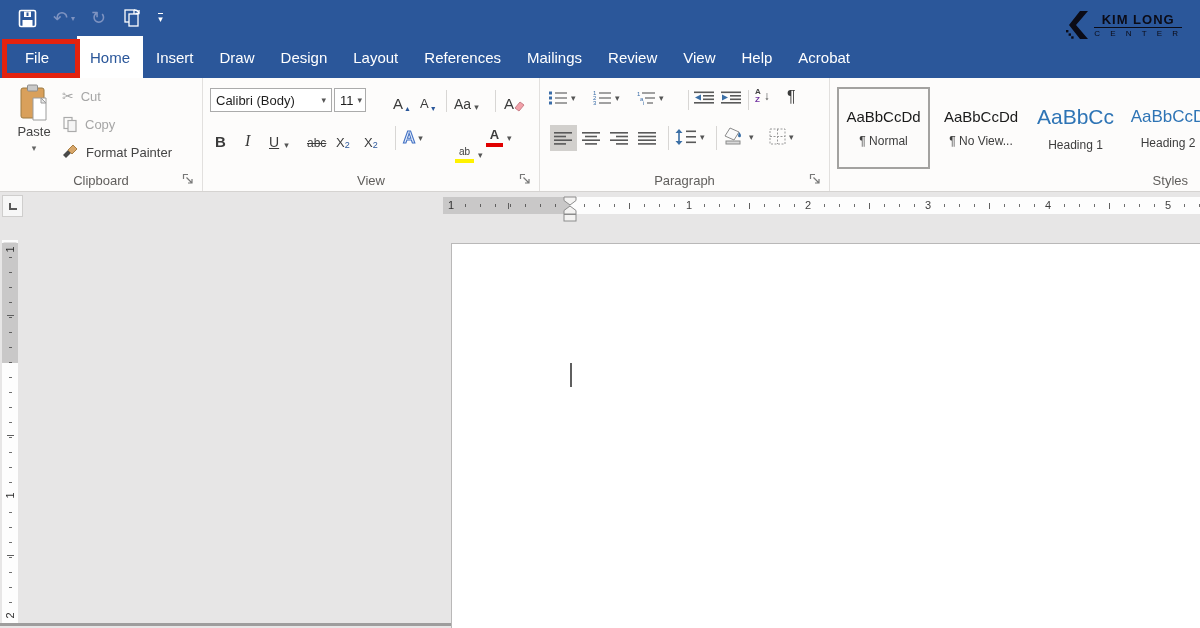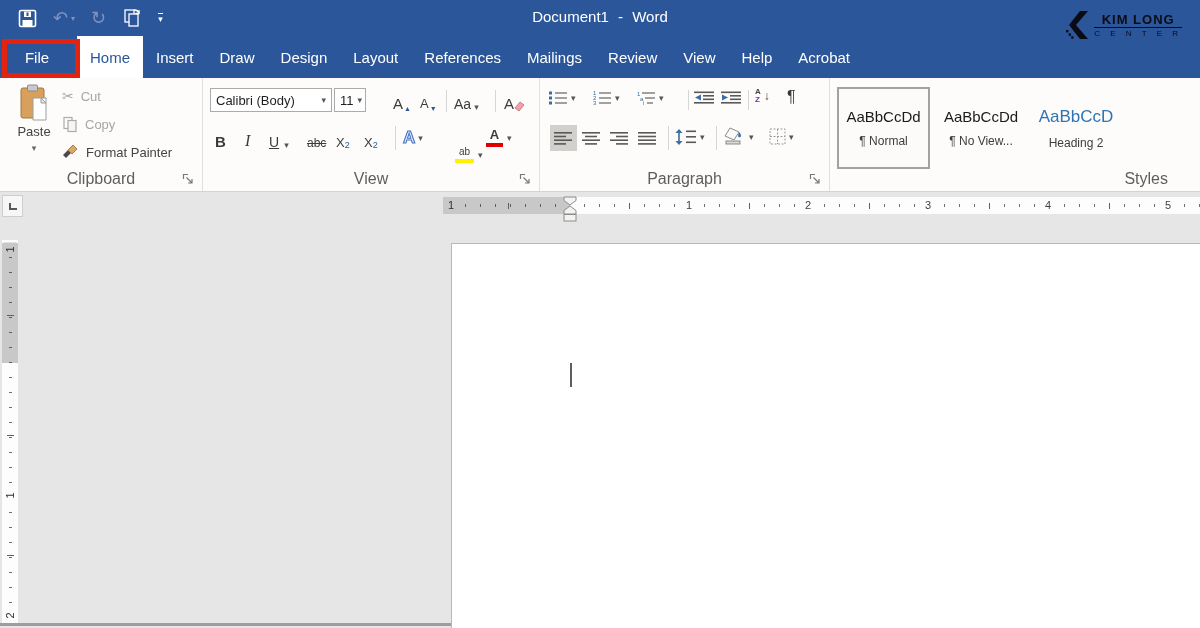--- a/index.html
+++ b/index.html
@@ -27,21 +27,21 @@
   .tabrow { position:absolute; left:0; top:36px; width:1200px; height:42px; background:#2B579A; display:flex; align-items:stretch; }
   .tab { color:#fff; font-size:15px; padding:0 8px; margin:12px 5px; display:flex; align-items:center; cursor:default; }
   .tab.file { width:70px; justify-content:center; margin-left:2px; padding:0; }
   .tab.active { background:#fff; color:#2B579A; margin:0; padding:0 13px; }
   .red-box { position:absolute; left:2px; top:3px; width:78px; height:39px; border:5px solid #E3220F; z-index:20; pointer-events:none; }
   .tellme { position:absolute; left:872px; top:0; height:42px; display:flex; align-items:center; gap:11px; color:#fff; font-size:15px; }
 
   
   .ribbon { position:absolute; left:0; top:78px; width:1200px; height:114px; background:#FDFCFB; border-bottom:1px solid #D5D3D1; }
   .group { position:absolute; top:0; height:113px; border-right:1px solid #E2E0DE; }
-  .grp-label { position:absolute; bottom:3px; left:0; right:0; text-align:center; font-size:16px; color:#605E5C; }
+  .grp-label { position:absolute; bottom:3px; left:0; right:0; text-align:center; font-size:13px; color:#605E5C; }
   .launcher { position:absolute; bottom:4px; right:6px; width:14px; height:14px; }
   .g-clip { left:0; width:203px; }
   .g-font { left:203px; width:337px; }
   .g-para { left:540px; width:290px; }
   .g-styles { left:830px; width:370px; border-right:none; }
 
   
   .paste-btn { position:absolute; left:8px; top:6px; width:52px; height:92px; display:flex; flex-direction:column; align-items:center; }
   .paste-btn .lbl { font-size:13px; color:#444; margin-top:2px; }
   .paste-btn .caret { font-size:9px; color:#666; margin-top:4px; }
@@ -150,21 +150,20 @@
           <rect x="3" y="2" width="9" height="12" fill="none" stroke="#fff" stroke-width="1.3"></rect>
           <rect x="7" y="6" width="9" height="12" fill="#2B579A" stroke="#fff" stroke-width="1.3"></rect>
           <path d="M12 2 a5 5 0 0 1 5 3" fill="none" stroke="#fff" stroke-width="1.3"></path>
           <path d="M17 2 v3.5 h-3.5" fill="none" stroke="#fff" stroke-width="1.3"></path>
         </svg>
       </span>
       <span class="qbtn qat-arrow">
         <span>▾</span>
       </span>
     </div>
-    <div class="win-title">Document1 - Word</div>
   </div>
 
   <div class="logo">
     <svg width="24" height="28" viewBox="0 0 24 28">
       <path d="M23 0 L15 0 L4 14 L15 28 L23 28 L11 14 Z" fill="#0B0B16"></path>
       <rect x="1" y="19" width="2.4" height="2.4" fill="#0B0B16"></rect>
       <rect x="3.6" y="22.4" width="2.4" height="2.4" fill="#0B0B16"></rect>
       <rect x="6.2" y="25.3" width="2.4" height="2.4" fill="#0B0B16"></rect>
     </svg>
     <div class="logo-text">
@@ -438,26 +437,30 @@
     <div class="group g-styles">
       <div class="style-row">
         <div class="style-box sel" style="width:93px;">
           <div class="st-sample">AaBbCcDd</div>
           <div class="st-name">¶ Normal</div>
         </div>
         <div class="style-box" style="width:92px;">
           <div class="st-sample">AaBbCcDd</div>
           <div class="st-name">¶ No View...</div>
         </div>
+        <div class="style-box" style="width:87px;">
+          <div class="st-sample h h1">AaBbCc</div>
+          <div class="st-name">Heading 1</div>
+        </div>
         <div class="style-box" style="width:88px;">
           <div class="st-sample h h2">AaBbCcD</div>
           <div class="st-name">Heading 2</div>
         </div>
       </div>
-      <div class="grp-label" style="left:auto; right:32px; text-align:left;">Styles</div>
+      <div class="grp-label" style="left:auto; right:12px; text-align:left;">Styles</div>
     </div>
   </div>
 
   <div class="ruler-row">
     <div class="tabsel">
         <div class="L"></div>
       </div>
     <div class="hruler-gray">
       <span class="rnum-gray">1</span>
       <div class="htick" style="left:65px;"></div>

